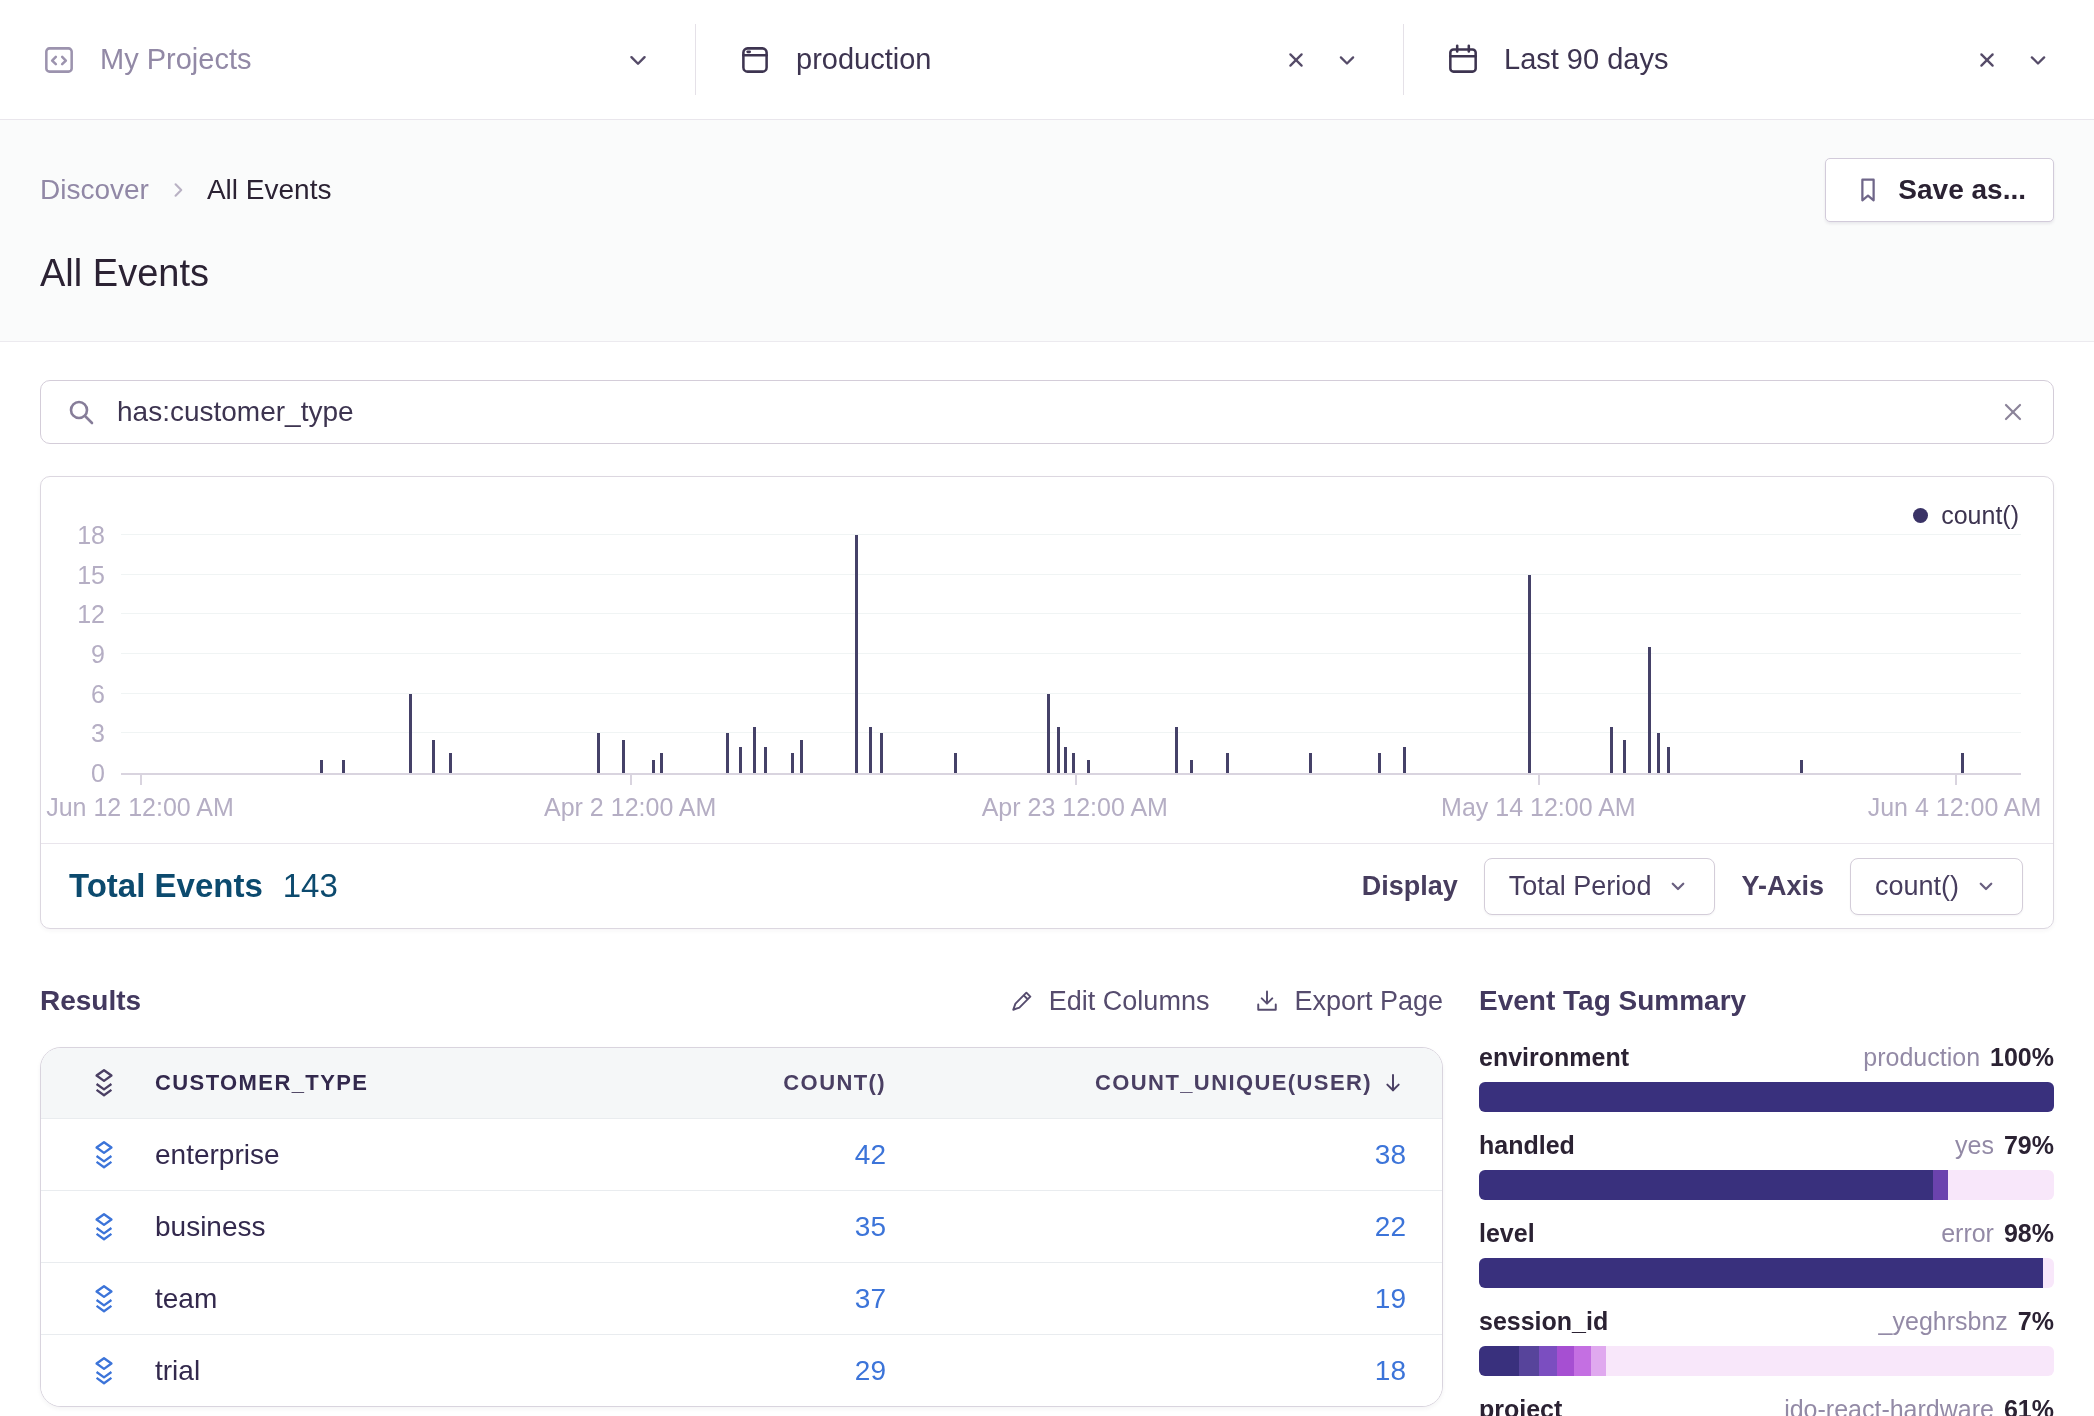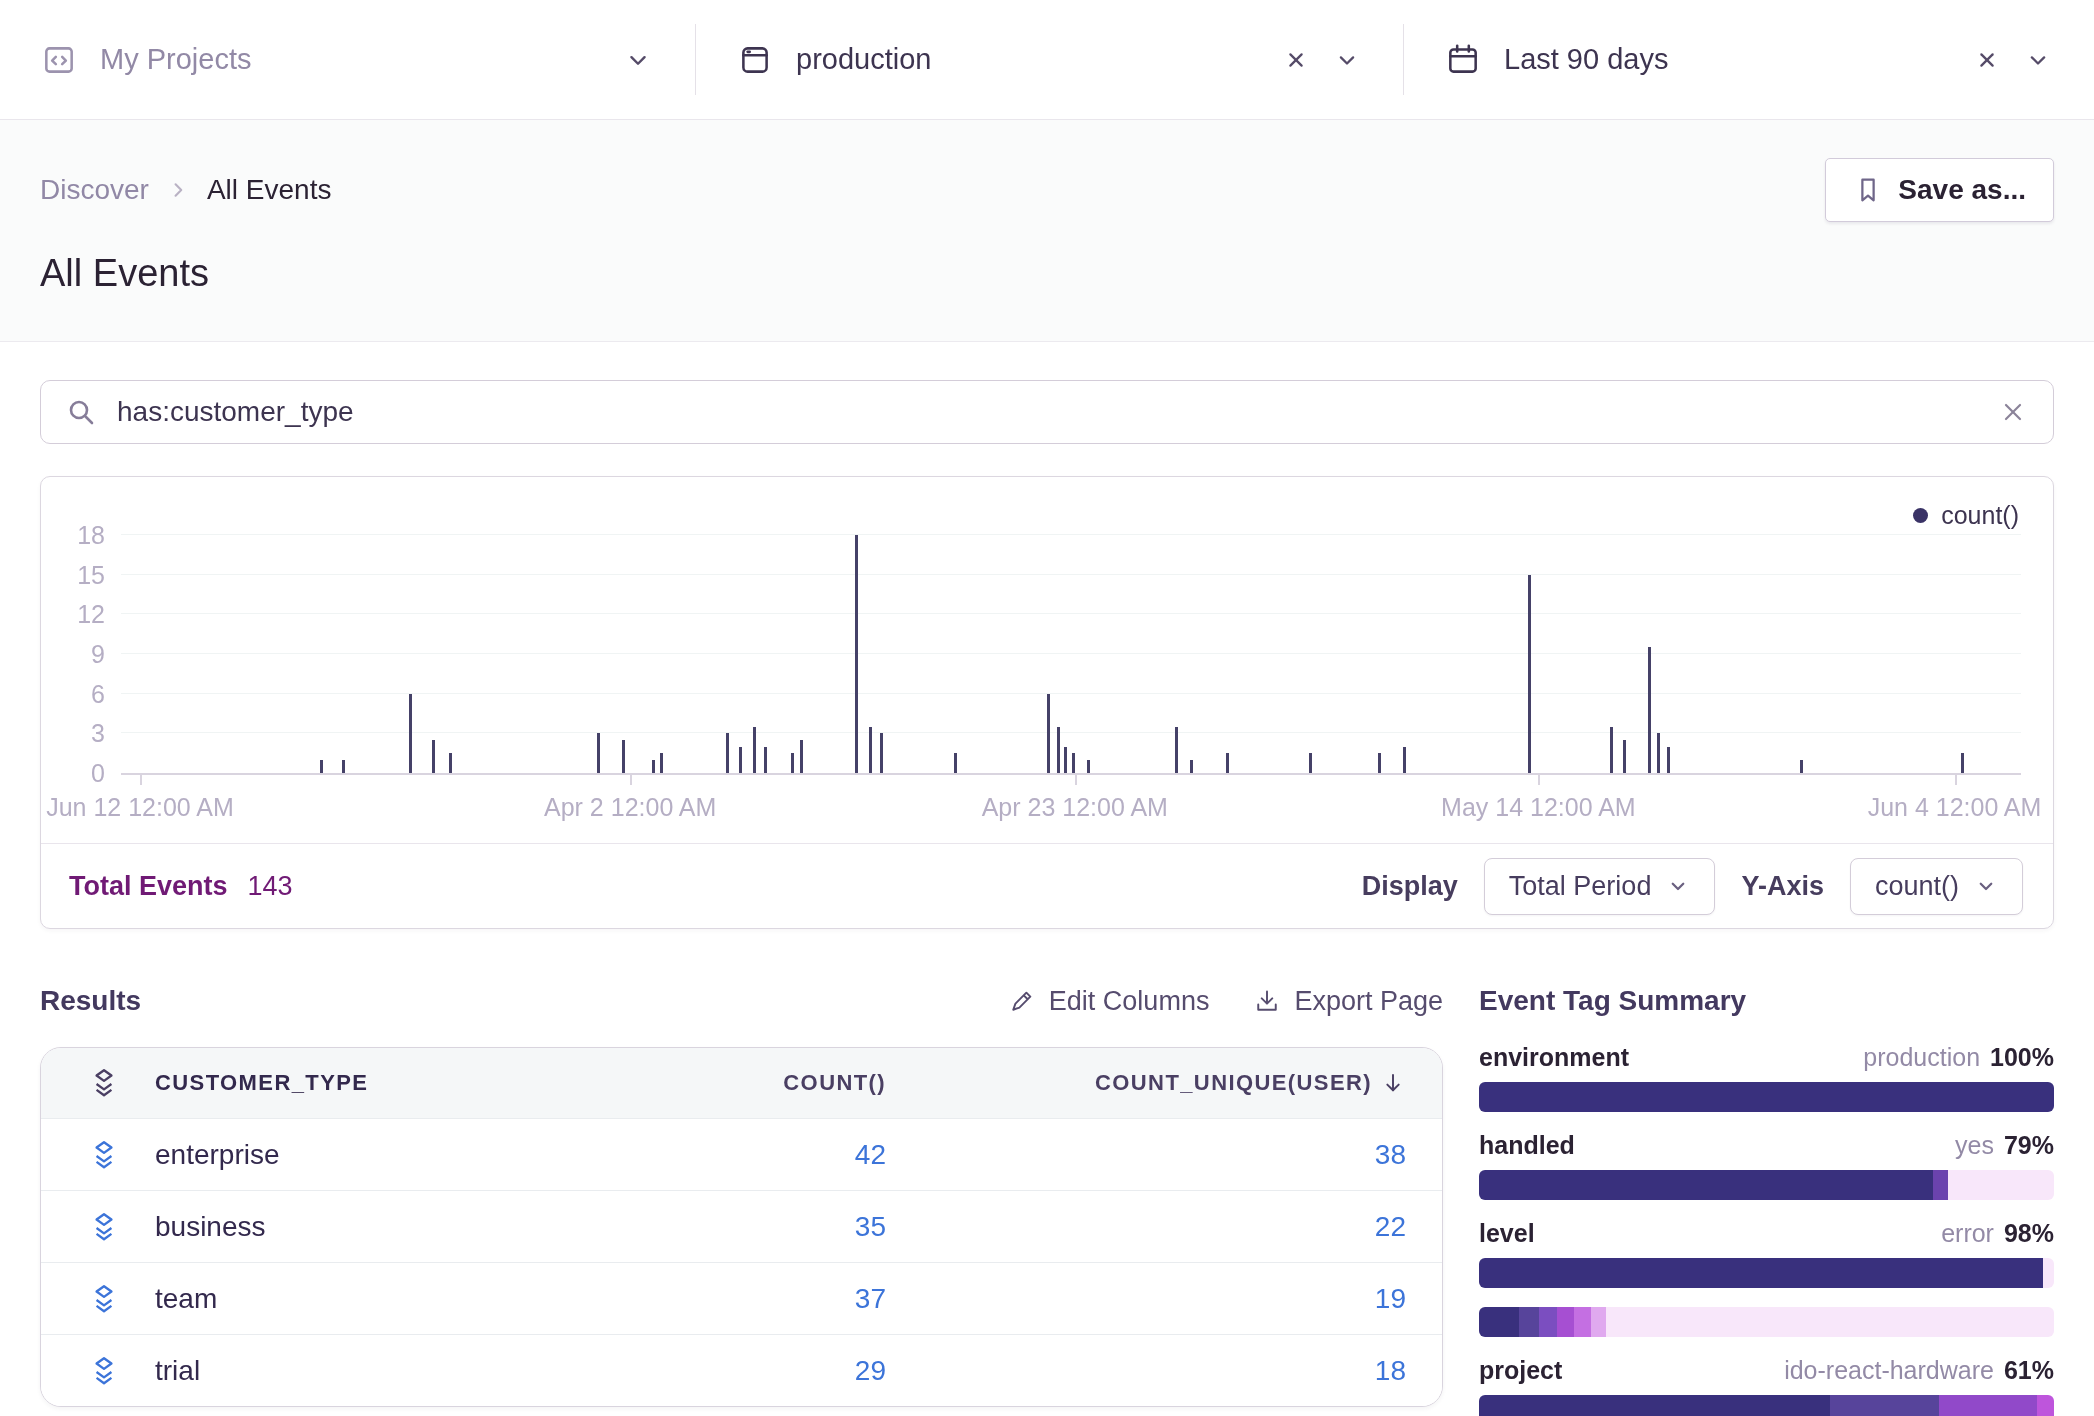--- a/index.html
+++ b/index.html
@@ -50,21 +50,21 @@
   .axis-line { position:absolute; left:0; right:0; bottom:-2px; height:2px; background:#D9D4DF; }
   .gridline { position:absolute; left:0; width:100%; height:1px; background:#F0F4F4; }
   .ylabel { position:absolute; left:-72px; width:56px; text-align:right;
     font-size:25px; color:#B5AEC4; height:28px; line-height:28px; }
   .spike { position:absolute; bottom:0; width:3px; transform:translateX(-1px); }
   .xtick { position:absolute; top:calc(100% + 2px); width:2px; height:10px; background:#D9D4DF; }
   .xlabel { position:absolute; top:calc(100% + 20px); transform:translateX(-50%);
     font-size:25px; color:#B5AEC4; white-space:nowrap; }
   .chart-footer { position:absolute; left:0; right:0; bottom:0; height:85px;
     border-top:1px solid #E9E5EC; display:flex; align-items:center; padding:0 30px 0 28px; }
-  .cf-left { display:flex; gap:20px; font-size:27px; color:#701a75; align-items:baseline; }
+  .cf-left { display:flex; gap:20px; font-size:33px; color:#0c4a6e; align-items:baseline; }
   .cf-title { font-weight:bold; }
   .cf-right { margin-left:auto; display:flex; align-items:center; gap:26px; }
   .cf-label { font-weight:bold; font-size:27px; color:#473D5E; }
   .cf-btn { display:flex; align-items:center; gap:15px; border:1px solid #D4CDD9; border-radius:8px;
     background:#fff; padding:12px 24px; font-size:27px; color:#473D5E; cursor:pointer;
     box-shadow:0 1px 2px rgba(40,30,60,.05); }
   .cf-btn .chev { display:flex; color:#6A6080; }
 
   
   .results-area { display:flex; margin-top:54px; gap:36px; align-items:flex-start; }
@@ -453,20 +453,24 @@
             <div class="tag-label-row">
               <span class="tag-name">level</span>
               <span><span class="tag-topval">error</span><span class="tag-pct">98%</span></span>
             </div>
             <div class="tag-bar">
               <div class="tag-seg" style="width: 98%; background: rgb(57, 48, 125);"></div>
               <div class="tag-seg" style="width: 2%; background: rgb(248, 231, 250);"></div>
             </div>
           </div>
           <div class="tag-entry">
+            <div class="tag-label-row">
+              <span class="tag-name">session_id</span>
+              <span><span class="tag-topval">_yeghrsbnz</span><span class="tag-pct">7%</span></span>
+            </div>
             <div class="tag-bar">
               <div class="tag-seg" style="width: 7%; background: rgb(57, 48, 125);"></div>
               <div class="tag-seg" style="width: 3.5%; background: rgb(87, 68, 155);"></div>
               <div class="tag-seg" style="width: 3%; background: rgb(123, 78, 192);"></div>
               <div class="tag-seg" style="width: 3%; background: rgb(166, 79, 210);"></div>
               <div class="tag-seg" style="width: 3%; background: rgb(196, 111, 226);"></div>
               <div class="tag-seg" style="width: 2.5%; background: rgb(224, 169, 239);"></div>
               <div class="tag-seg" style="width: 78%; background: rgb(248, 231, 250);"></div>
             </div>
           </div>

